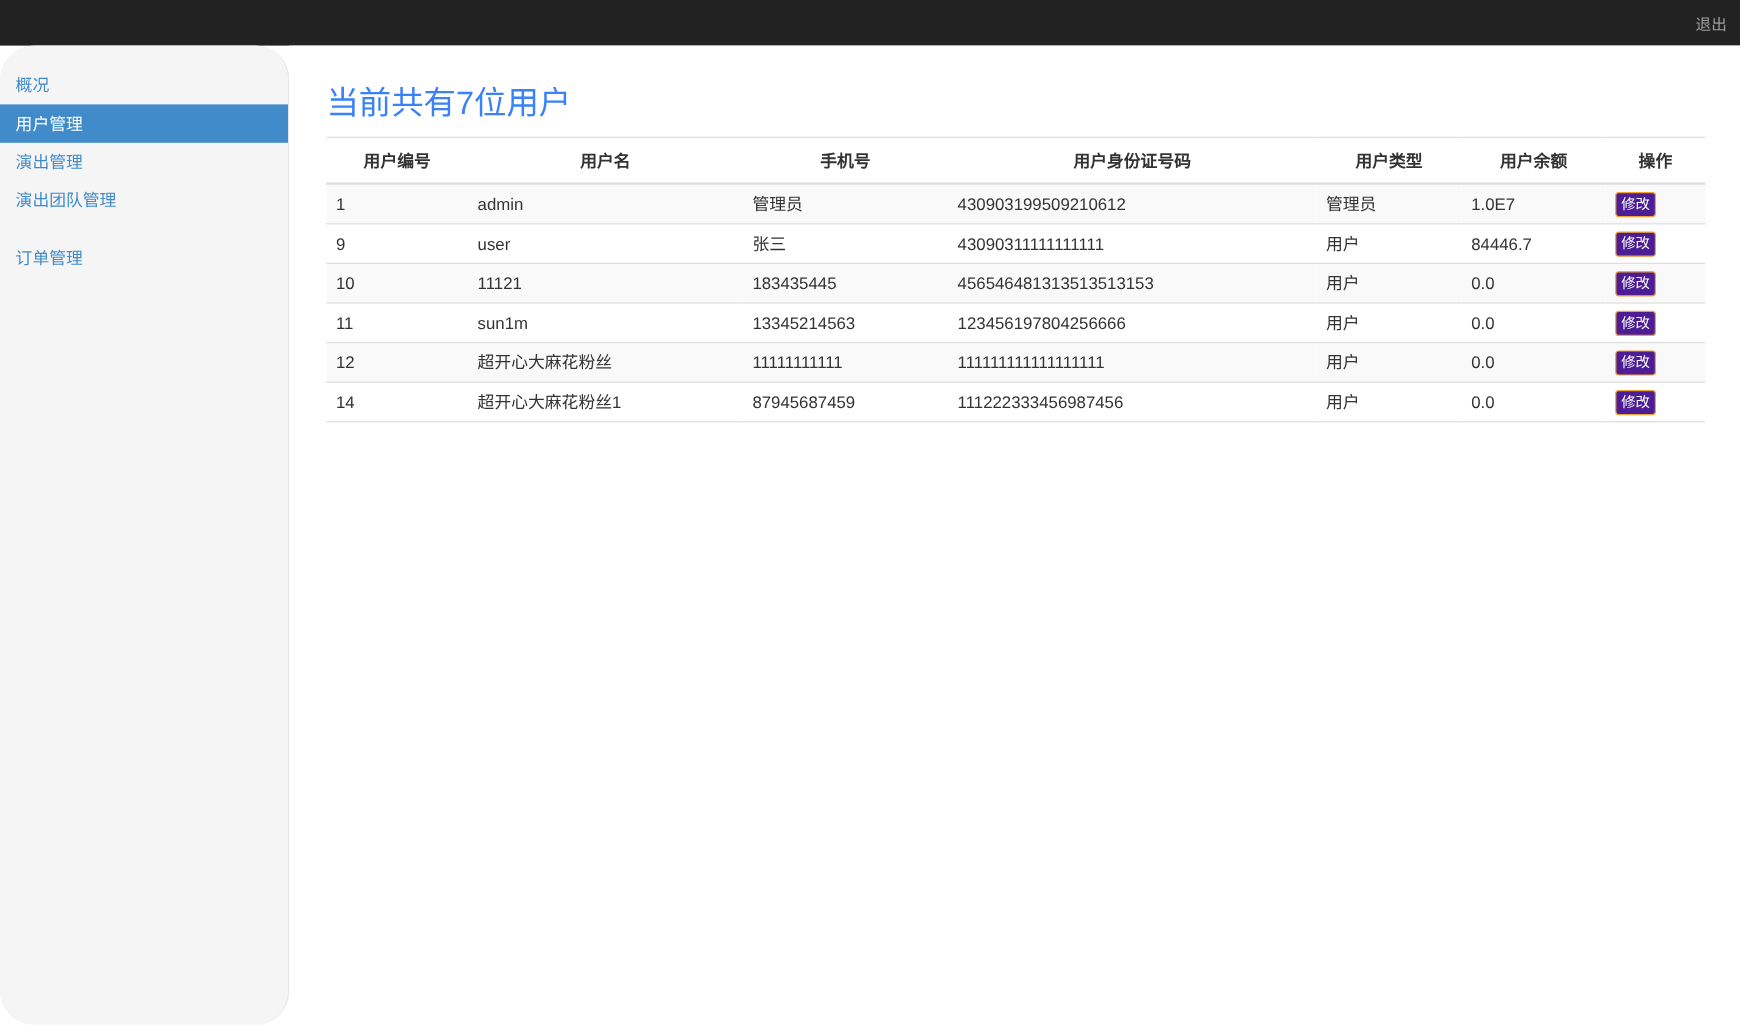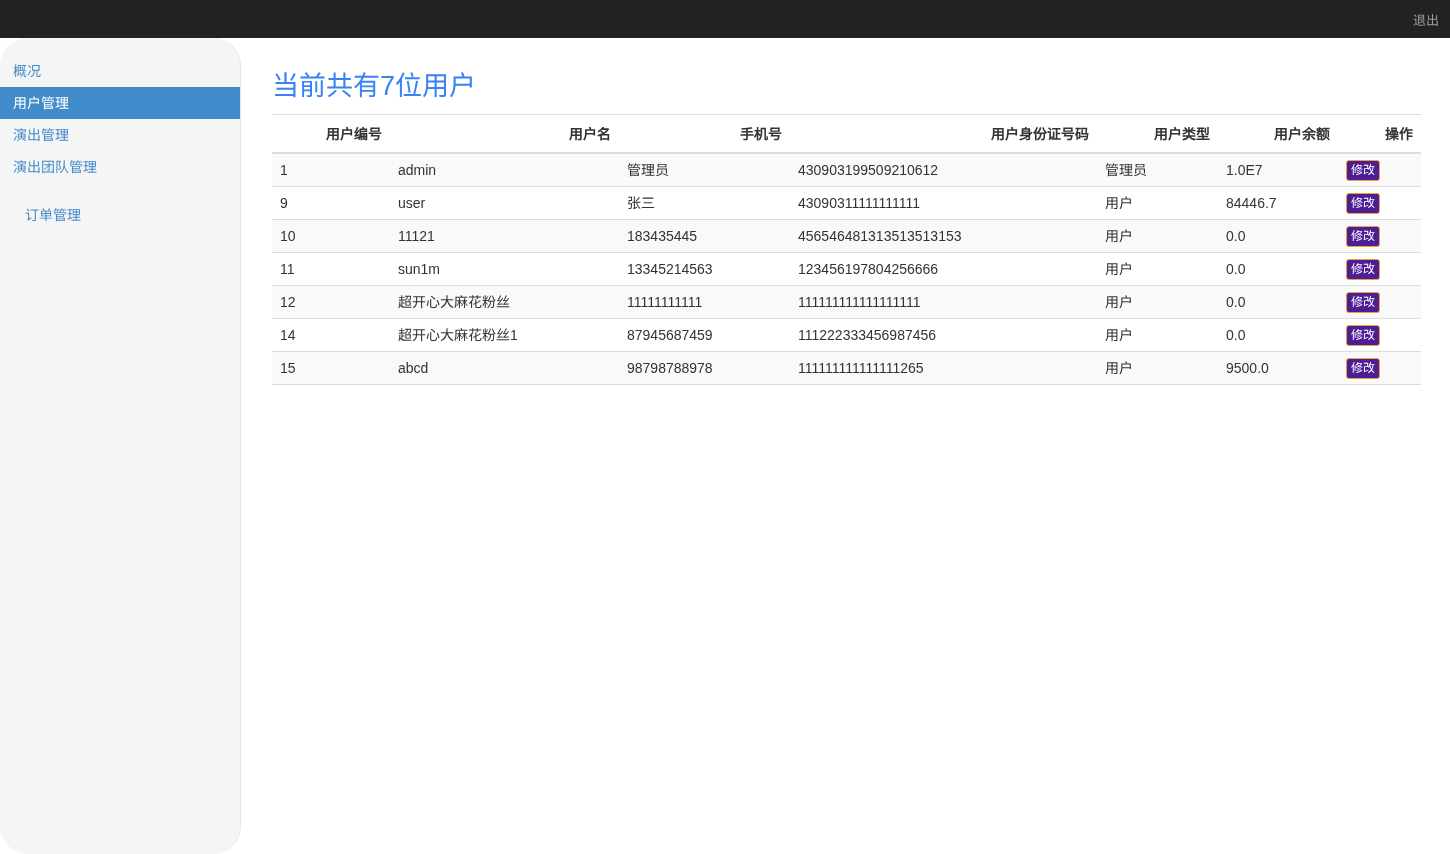--- a/index.html
+++ b/index.html
@@ -36,21 +36,21 @@
   
   .sidebar {
     width: 241px;
     flex: 0 0 241px;
     background: #f5f5f5;
     border-right: 1px solid #e7e7e7;
     padding-top: 17px;
     border-radius: 28px;
   }
   .nav-group { list-style: none; }
-  .nav-group.second { margin-top: 16px; padding-left: 12px; }
+  .nav-group.second { margin-top: 16px; }
   .nav-item {
     display: block;
     padding: 8px 13px;
     line-height: 16px;
     font-size: 14px;
     color: #428bca;
     text-decoration: none;
     cursor: pointer;
   }
   .nav-item.active,
@@ -77,21 +77,21 @@
   
   .user-table {
     width: 100%;
     margin-top: 10px;
     border-collapse: collapse;
     table-layout: fixed;
     font-size: 14px;
     color: #333333;
   }
   .user-table thead th {
-    text-align: right;
+    text-align: center;
     font-weight: bold;
     padding: 9px 8px 8px 8px;
     border-top: 1px solid #dddddd;
     border-bottom: 2px solid #dddddd;
     line-height: 20px;
     white-space: nowrap;
   }
   .user-table tbody td {
     padding: 5px 8px;
     line-height: 20px;
@@ -218,26 +218,17 @@
           </tr>
           <tr>
             <td>14</td>
             <td>超开心大麻花粉丝1</td>
             <td>87945687459</td>
             <td>111222333456987456</td>
             <td>用户</td>
             <td>0.0</td>
             <td><button class="btn-modify">修改</button></td>
           </tr>
-          <tr>
-            <td>15</td>
-            <td>abcd</td>
-            <td>98798788978</td>
-            <td>111111111111111265</td>
-            <td>用户</td>
-            <td>9500.0</td>
-            <td><button class="btn-modify">修改</button></td>
-          </tr>
         </tbody>
     </table>
   </main>
 
 </div>
 
 </body></html>

